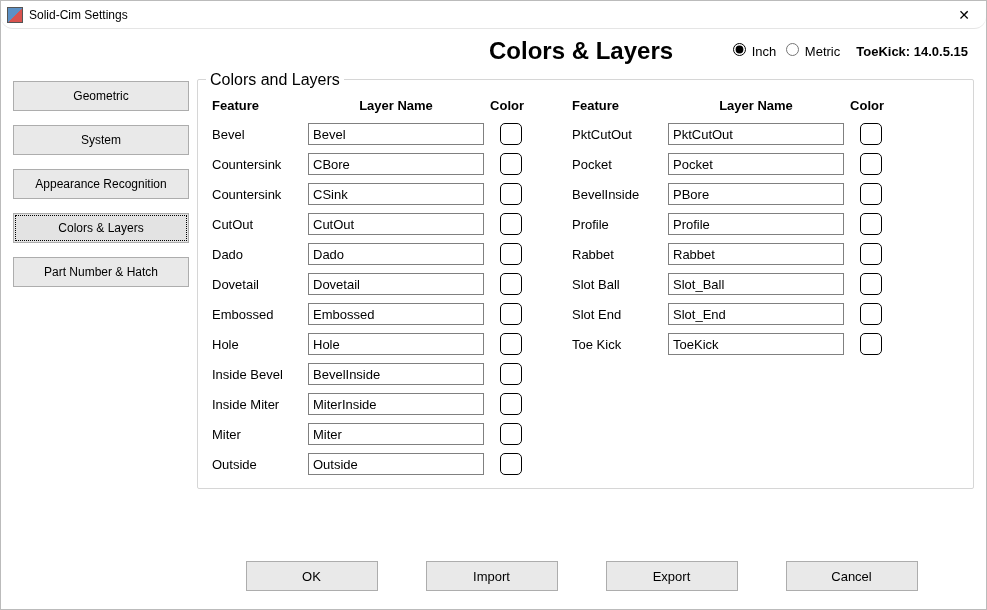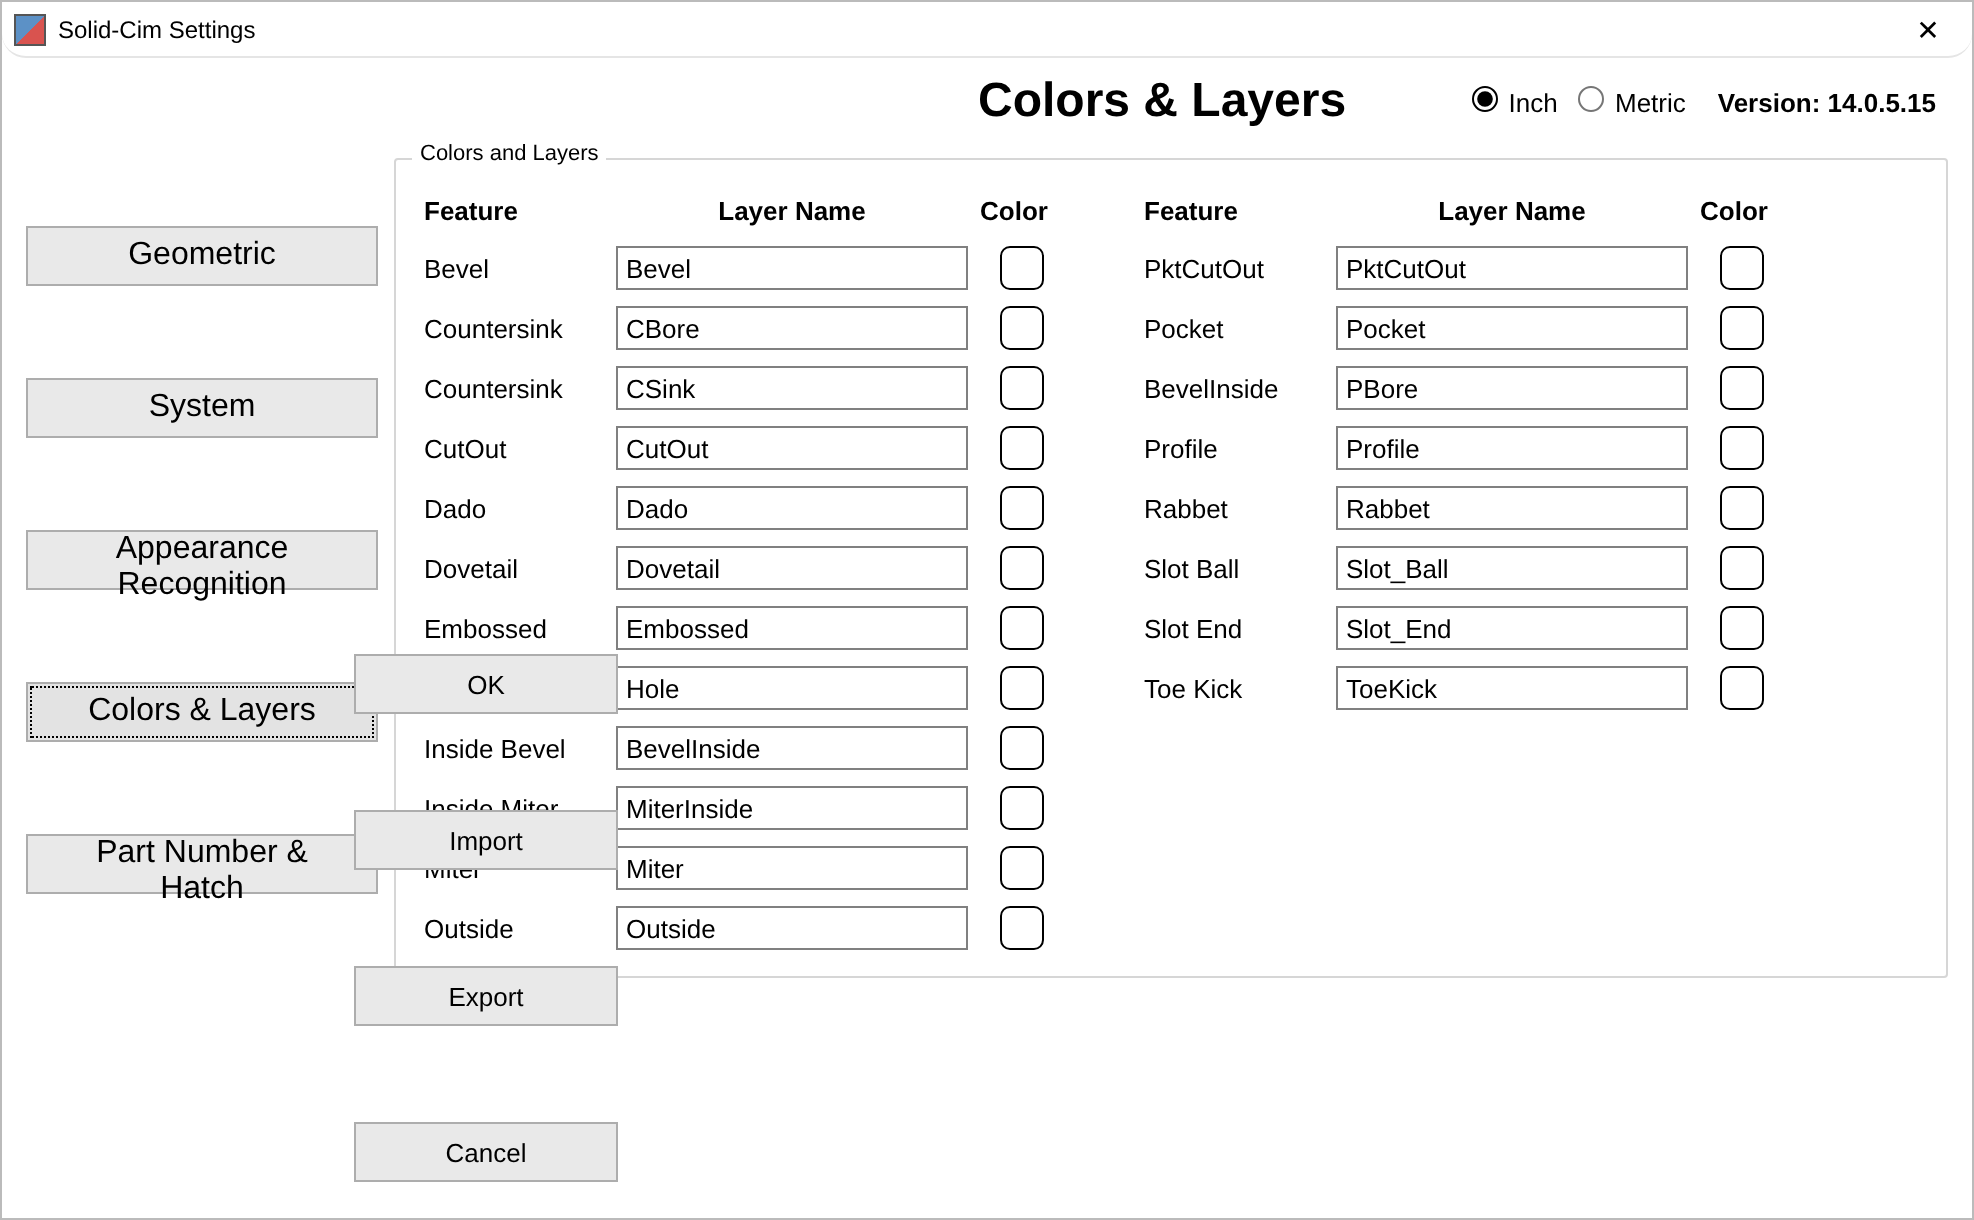--- a/index.html
+++ b/index.html
@@ -70,24 +70,23 @@
     width: 176px;
     padding-top: 12px;
     display: flex;
     flex-direction: column;
     gap: 14px;
   }
   .nav-btn {
     height: 30px;
     background: #e9e9e9;
     border: 1px solid #adadad;
-    font-size: 16px;
+    font-size: 12px;
     cursor: default;
     padding: 0 20px;
-    margin-top: 32px;
   }
   .nav-btn.selected {
     outline: 1px dotted #000;
     outline-offset: -3px;
     background: #e3e3e3;
   }
 
   
   .groupbox {
     position: relative;
@@ -97,21 +96,21 @@
     margin-top: 10px;
     padding: 18px 14px 12px 14px;
     height: 410px;
   }
   .groupbox-legend {
     position: absolute;
     top: -9px;
     left: 8px;
     background: #fff;
     padding: 0 4px;
-    font-size: 11px;
+    font-size: 16px;
   }
   .columns {
     display: flex;
     gap: 48px;
   }
   .col { flex: 0 0 auto; }
   .col .head {
     display: flex;
     font-weight: 700;
     margin-bottom: 6px;
@@ -144,21 +143,20 @@
   }
 
   
   .footer {
     position: absolute;
     left: 0; right: 0; bottom: 18px;
     display: flex;
     justify-content: center;
     gap: 48px;
     padding-left: 176px;
-    flex-direction: column;
   }
   .footer button {
     width: 132px;
     height: 30px;
     background: #e9e9e9;
     border: 1px solid #adadad;
     font-size: 13px;
     cursor: default;
   }
   input[type=radio]{ margin:0 2px 0 0; accent-color:#000; }
@@ -178,21 +176,21 @@
   <div class="page-title">Colors &amp; Layers</div>
   <div class="right">
     <label>
       <input type="radio" name="units" checked="" style="">
       <span>Inch</span>
     </label>
     <label>
       <input type="radio" name="units" style="">
       <span>Metric</span>
     </label>
-    <span class="version-label">Version: 14.0.5.15</span>
+    <span class="version-label">ToeKick: 14.0.5.15</span>
   </div>
 </div>
 
 <div class="main">
   <div class="sidebar">
     <button class="nav-btn">Geometric</button>
     <button class="nav-btn">System</button>
     <button class="nav-btn">Appearance Recognition</button>
     <button class="nav-btn selected">Colors &amp; Layers</button>
     <button class="nav-btn">Part Number &amp; Hatch</button>

